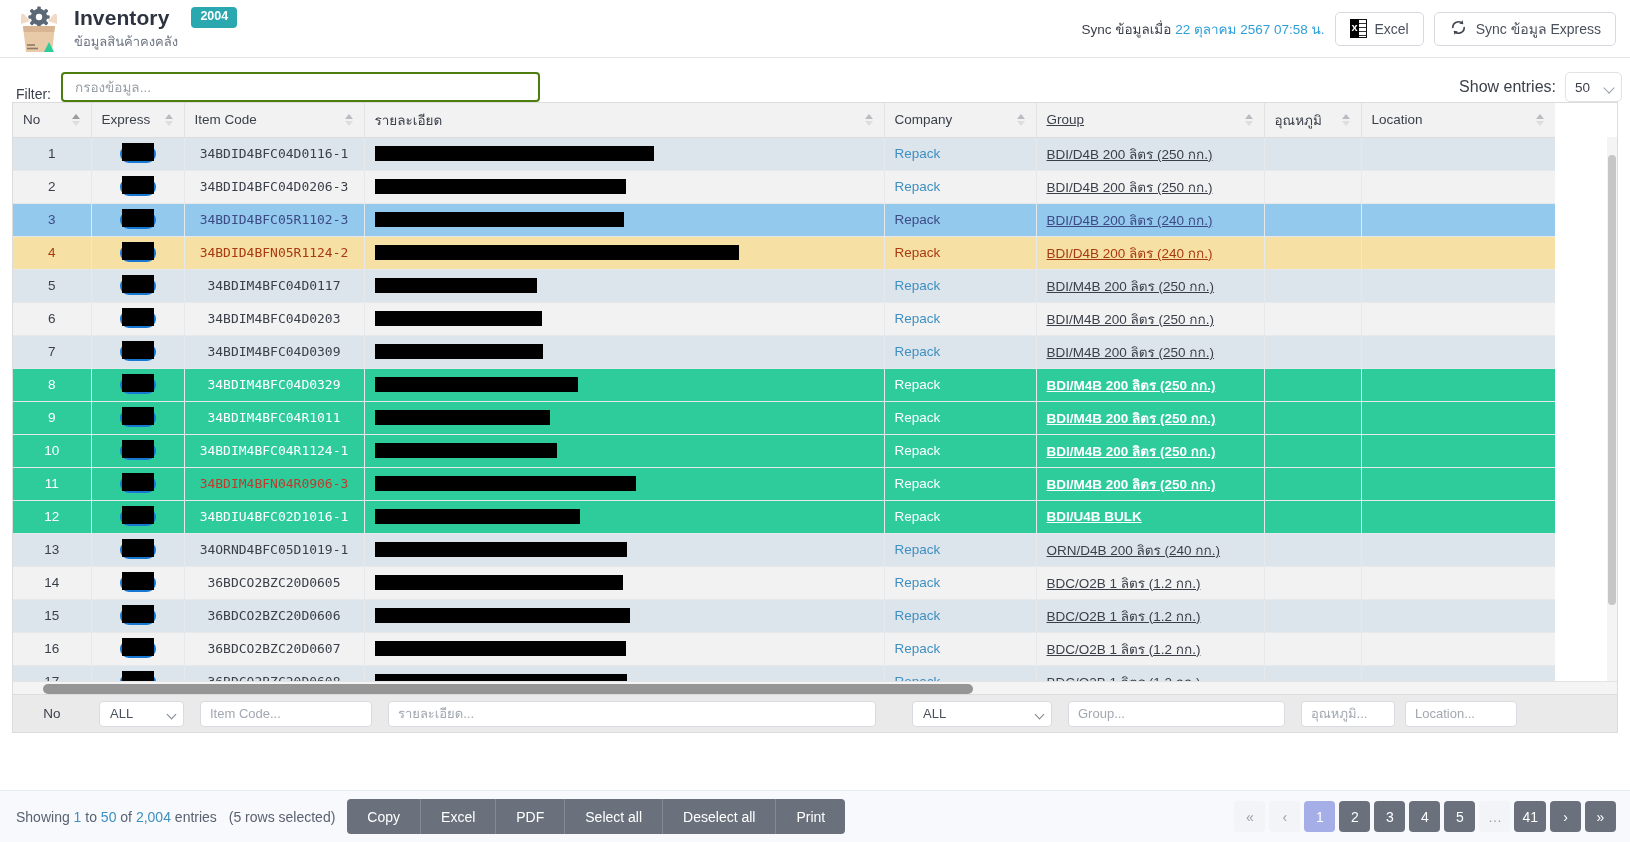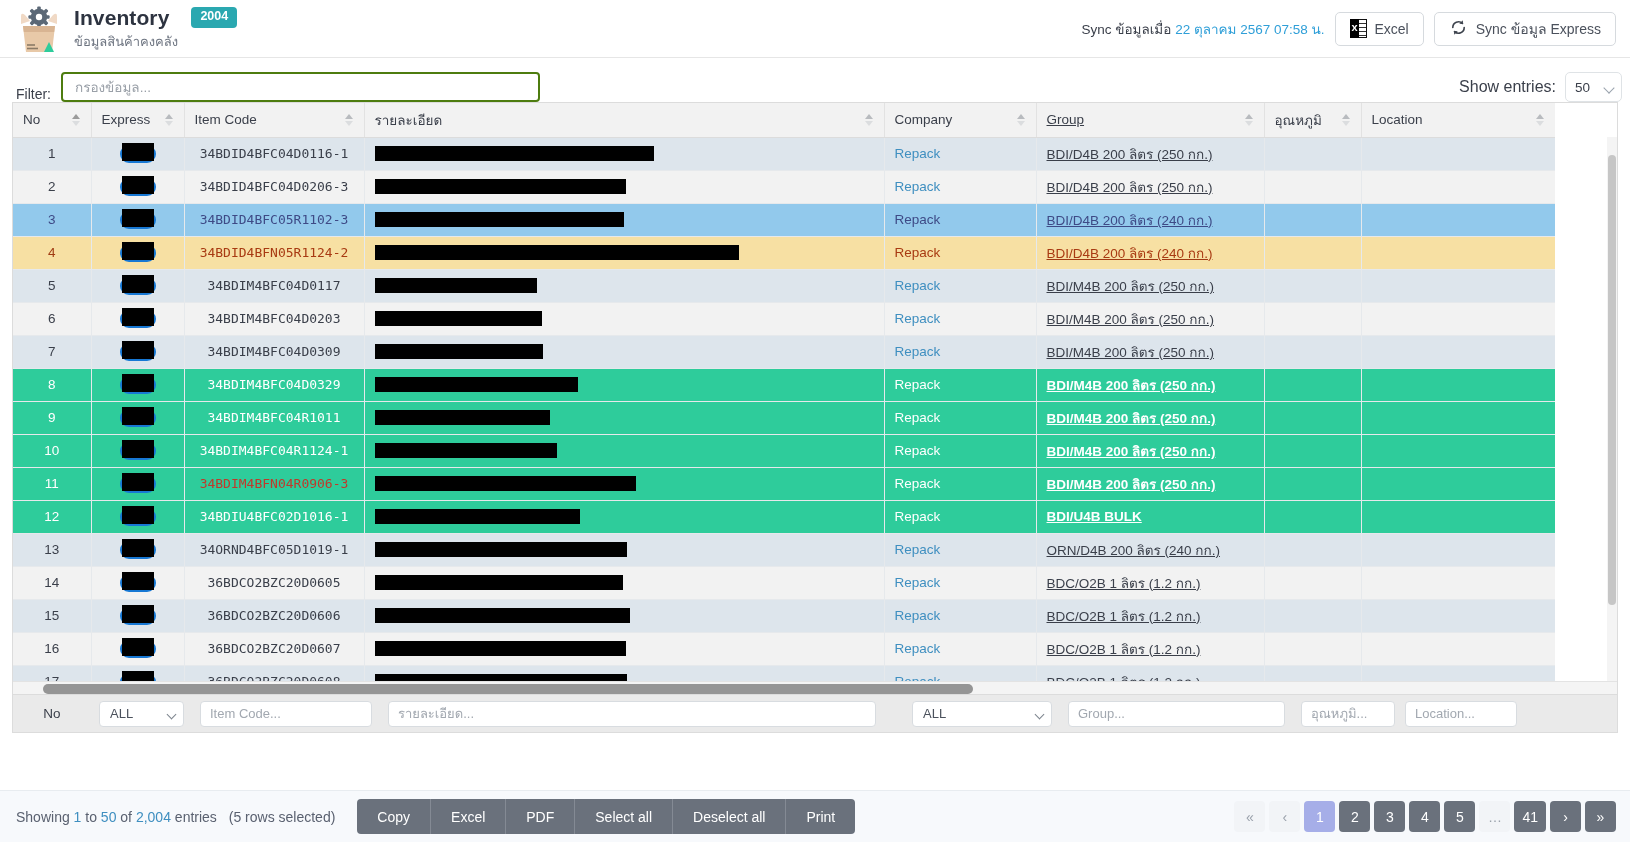--- a/index.html
+++ b/index.html
@@ -158,21 +158,21 @@
 
   
   .bottom-bar{
     position:absolute; left:0; right:0; bottom:0; height:52px;
     background:#f7f9fc; border-top:1px solid #e8ecf0;
     display:flex; align-items:center; padding:0 14px 0 16px;
   }
   .showing{ font-size:14px; color:#5a6170; white-space:nowrap;}
   .showing b{ color:#3f8fc0; font-weight:normal;}
   .showing .selnote{ color:#5a6170; margin-left:8px; }
-  .act-group{ display:flex; margin-left:22px; }
+  .act-group{ display:flex; margin-left:12px; }
   .act-btn{
     background:#6a717c; color:#fff; border:none; border-right:1px solid #848a94;
     height:35px; padding:0 20px; font-size:14px; cursor:pointer;
   }
   .act-btn:first-child{ border-radius:4px 0 0 4px; }
   .act-btn:last-child{ border-right:none; border-radius:0 4px 4px 0; }
 
   .pager{ margin-left:auto; display:flex; gap:4px; }
   .pg{
     min-width:31px; height:31px; border-radius:4px; background:#6a717c; color:#fff;

